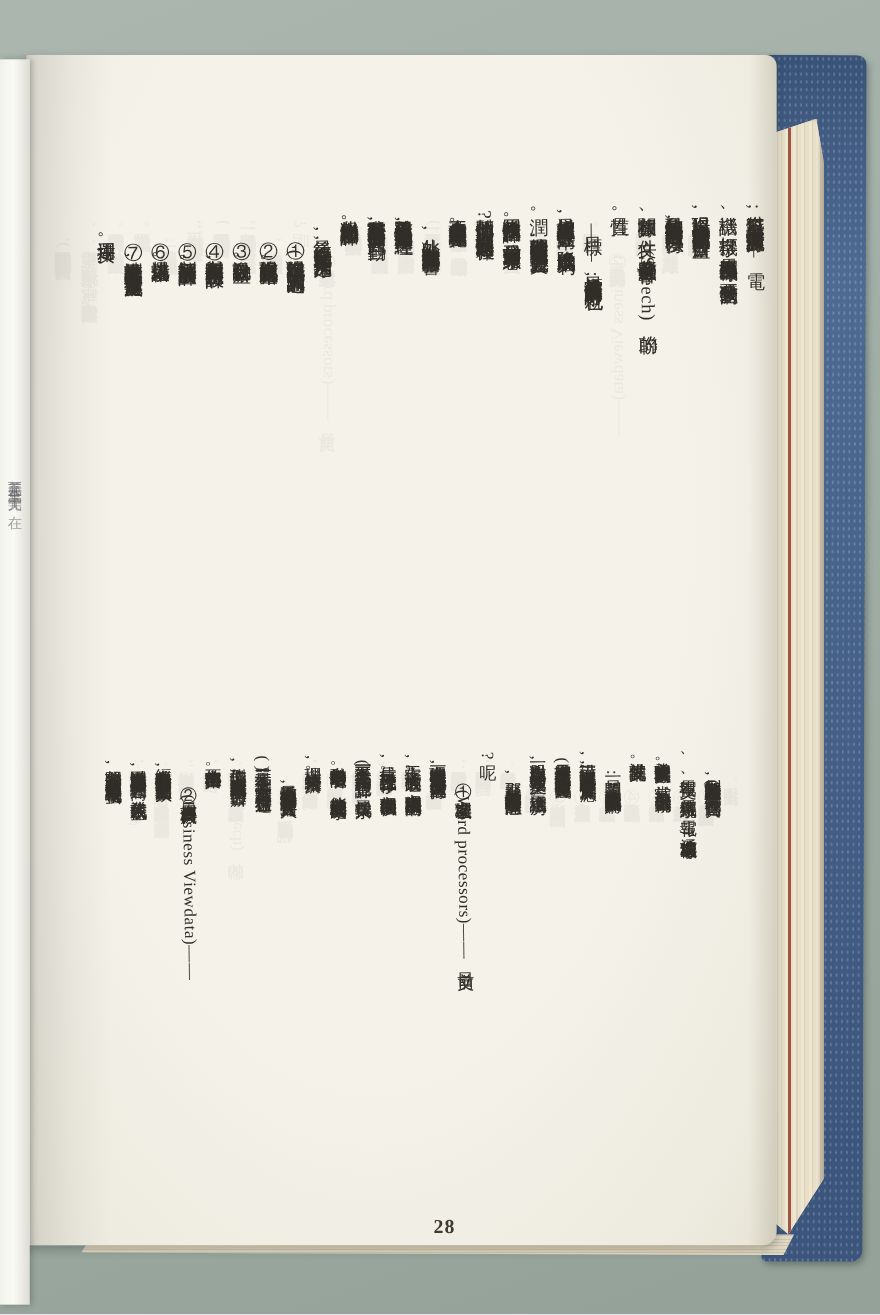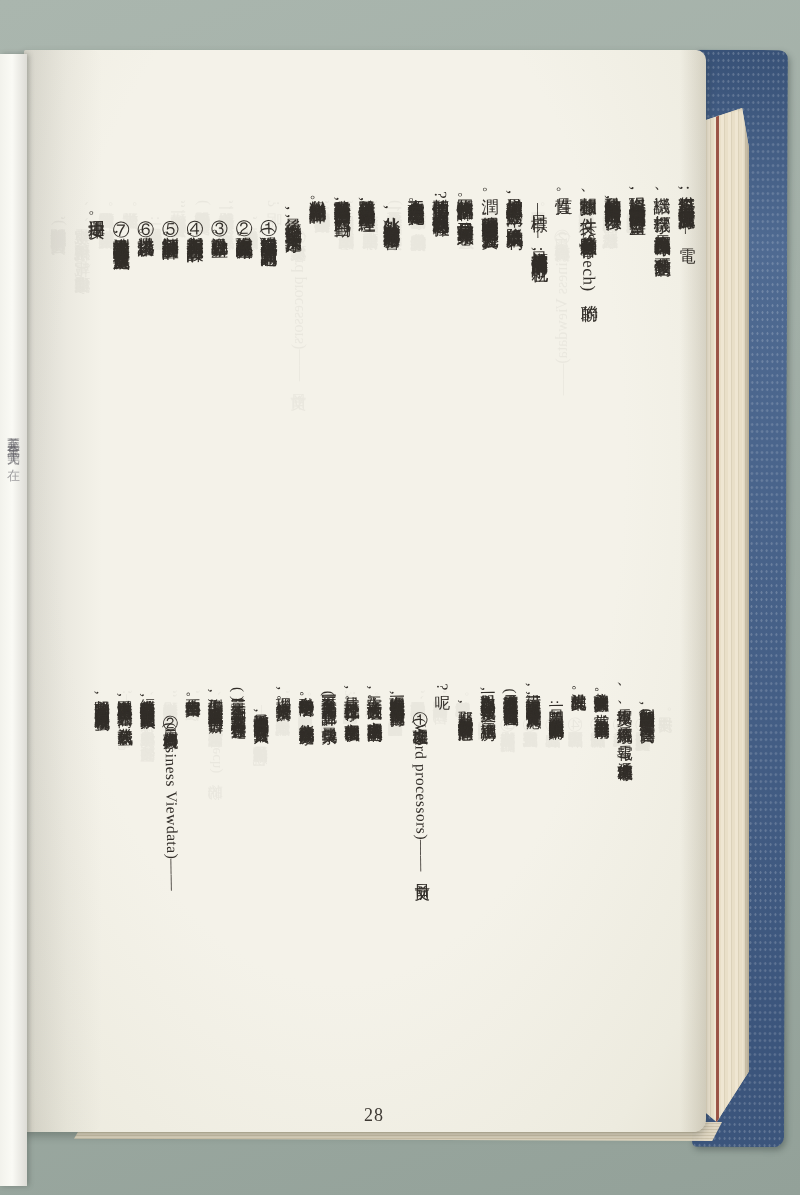--- a/index.html
+++ b/index.html
@@ -79,22 +79,22 @@
   .sec-bottom{ right:48px; top:630px; height:392px; transform:rotate(-.8deg); transform-origin:top right;}
   .sec-bottom > div{ font-size:15.5px; line-height:22.7px; letter-spacing:.5px; }
   
   .ghost{ transform:scaleX(-1); opacity:.05; filter:blur(.6px); pointer-events:none; z-index:1;}
   .ghost.g1{ right:60px; top:150px; height:420px; }
   .ghost.g1 > div{ font-size:16px; line-height:24px; }
   .ghost.g2{ right:30px; top:640px; height:380px; }
   .ghost.g2 > div{ font-size:15px; line-height:22.5px; }
   
   .folio{
-    position:absolute; left:340px; top:1055px; width:80px; 
-    font-size:18px; letter-spacing:1px; color:#3e3933; z-index:3;
+    position:absolute; left:340px; top:1055px; width:80px; text-align:center;
+    font-size:18px; letter-spacing:1px; color:#3e3933; z-index:3;font-weight:bold;
   }
 </style>
 </head>
 <body>
 
 <div class="scene">
 
   <div class="cover"></div>
   <div class="stack-right"></div>
   <div class="stack-bottom"></div>

